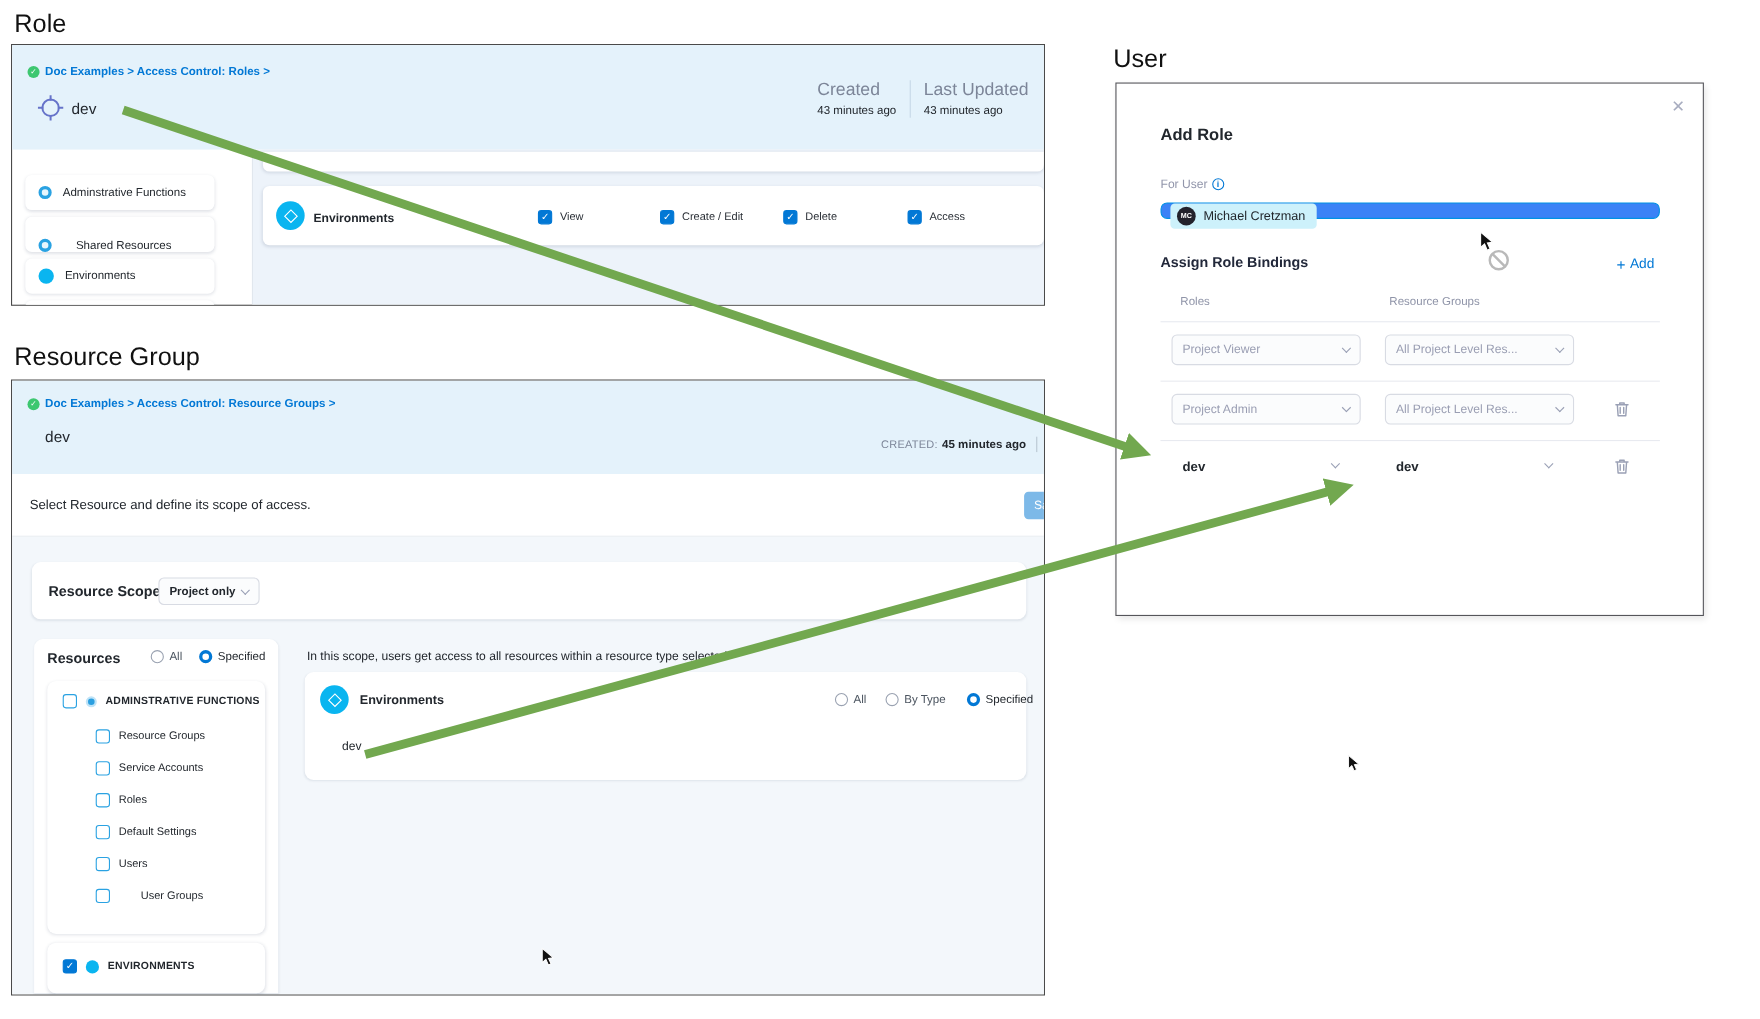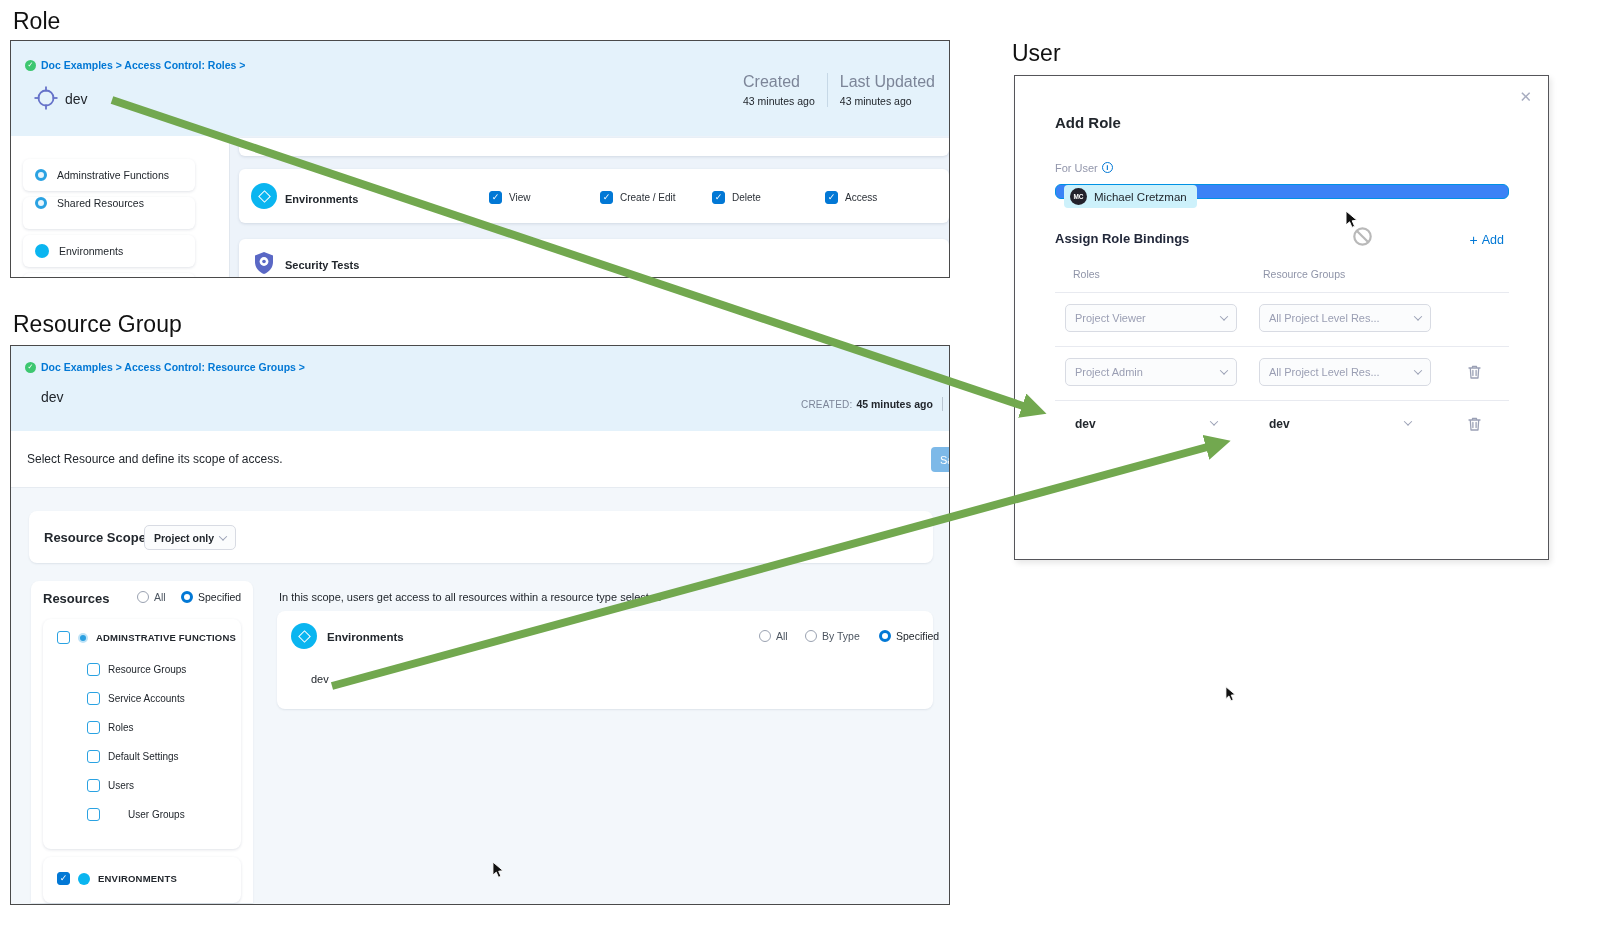--- a/index.html
+++ b/index.html
@@ -126,21 +126,21 @@
     </div>
   </div>
 
   <div class="abs" style="left:219px; top:95px; right:0; bottom:0; background:#edf3fa;"></div>
   <div class="vrule" style="left:218px; top:95px; bottom:0;"></div>
 
   <div class="card" style="left:12px; top:118px; width:172px; height:32px; display:flex; align-items:center; gap:10px; padding-left:12px;">
     <span class="ring-icon"></span>
     <span style="font-size:10.5px;">Adminstrative Functions</span>
   </div>
-  <div class="card" style="left:12px; top:156px; width:172px; height:32px; display:flex; align-items:flex-start; gap:10px; padding-left:12px;">
+  <div class="card" style="left:12px; top:156px; width:172px; height:32px; display:flex; align-items:flex-end; gap:22px; padding-left:12px;">
     <span class="ring-icon"></span>
     <span style="font-size:10.5px;">Shared Resources</span>
   </div>
   <div class="card" style="left:12px; top:194px; width:172px; height:32px; display:flex; align-items:center; gap:10px; padding-left:12px;">
     <span class="dot-icon"></span>
     <span style="font-size:10.5px;">Environments</span>
   </div>
   <div class="card" style="left:12px; top:232px; width:172px; height:32px;"></div>
 
   <div class="card" style="left:228px; top:97px; width:710px; height:18px; border-radius:0 0 6px 6px;"></div>
@@ -161,28 +161,20 @@
     <div class="perm" style="left:473px; top:22px;">
       <span class="cb on"></span>
       <span>Delete</span>
     </div>
     <div class="perm" style="left:586px; top:22px;">
       <span class="cb on"></span>
       <span>Access</span>
     </div>
   </div>
 
-  <div class="card" style="left:228px; top:198px; width:710px; height:54px;">
-    <svg class="abs" style="left:14px; top:12px;" width="22" height="24" viewBox="0 0 22 24">
-      <path d="M11 1 L20 4.4 V11 C20 16.6 16.3 21 11 23 C5.7 21 2 16.6 2 11 V4.4 Z" fill="#5a68c5"></path>
-      <circle cx="11" cy="10.5" r="4.4" fill="#fff"></circle>
-      <circle cx="11" cy="10.5" r="1.8" fill="#5a68c5"></circle>
-    </svg>
-    <span class="abs" style="left:46px; top:20px; font-size:11px; font-weight:700;">Security Tests</span>
-  </div>
 </div>
 
 <div class="panel" style="left:10px; top:345px; width:940px; height:560px;">
   <div class="hdr" style="height:85px;">
     <div class="bc-row" style="left:14px; top:15px;">
       <span class="crumb-dot">✓</span>
       <span class="bc">Doc Examples &gt; Access Control: Resource Groups &gt;</span>
     </div>
     <span class="panel-title abs" style="left:30px; top:43px;">dev</span>
     <div class="meta1" style="left:790px; top:51px; width:340px;">

